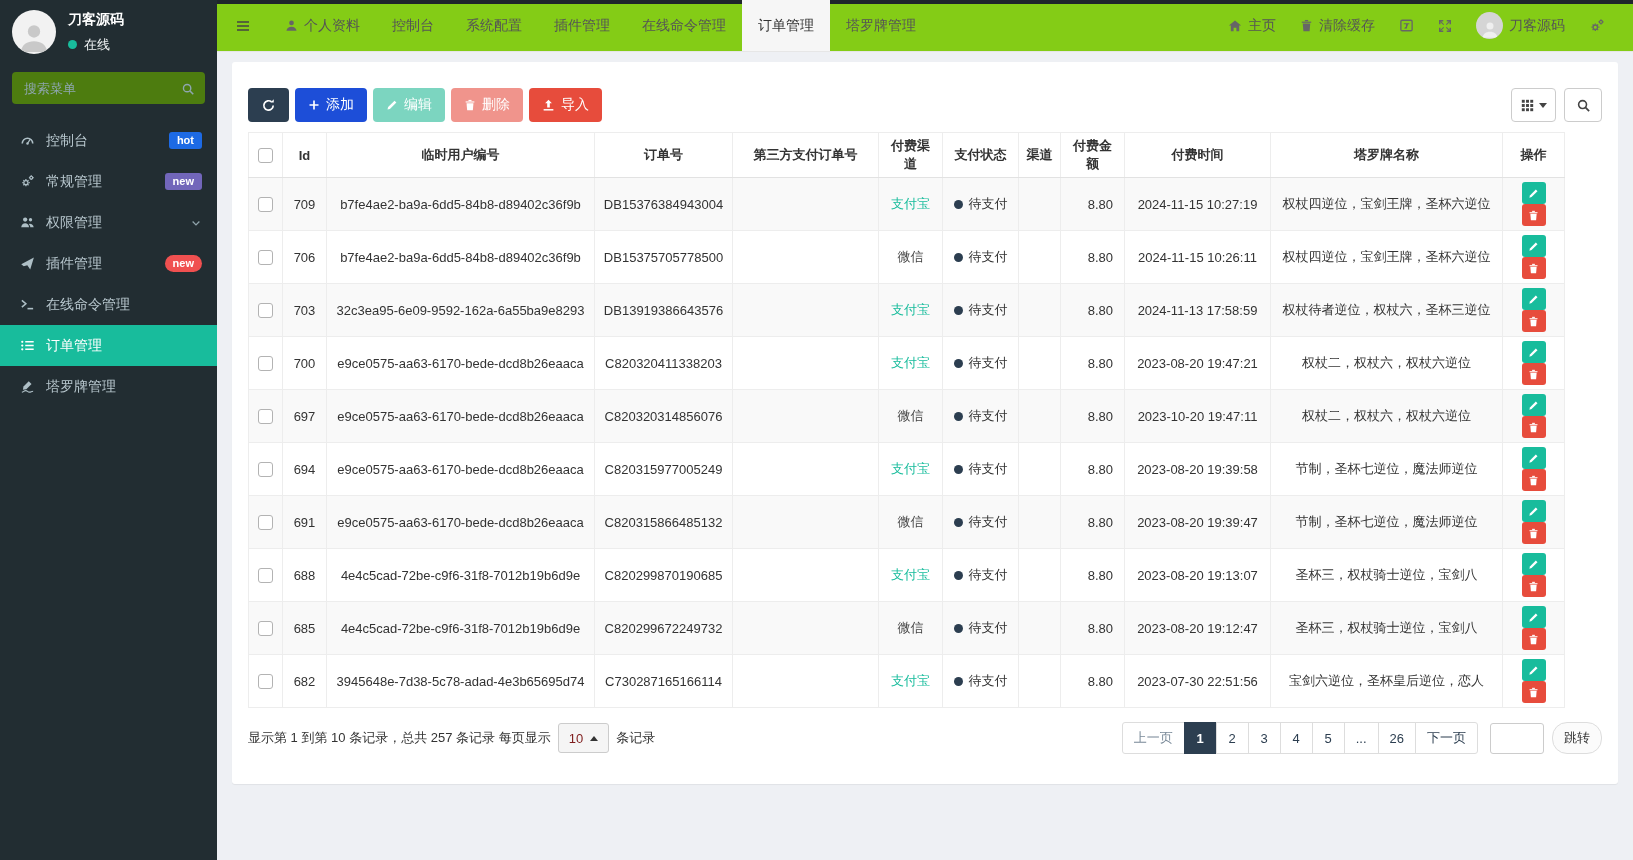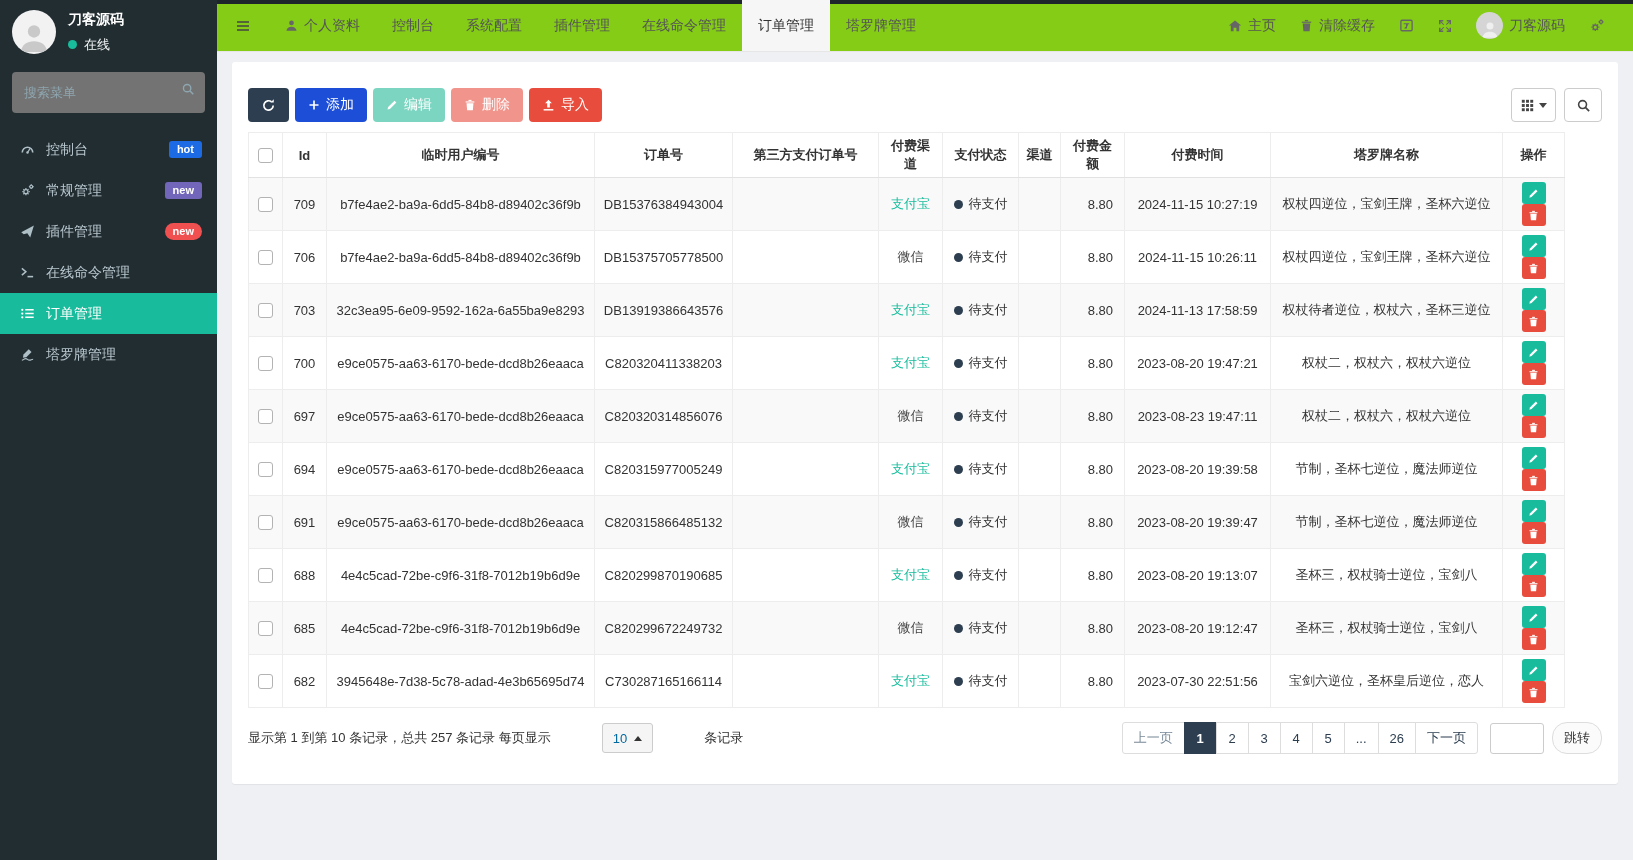--- a/index.html
+++ b/index.html
@@ -16,21 +16,21 @@
   .brand { height:54px; display:flex; align-items:center; padding:0 15px; background:#1e282c;
            color:#fff; font-size:18px; font-weight:bold; white-space:nowrap; }
   .user-panel { display:flex; align-items:center; padding:10px 12px 12px; }
   .user-avatar { width:44px; height:44px; border-radius:50%; background:#f2f2f2; overflow:hidden;
                  display:flex; align-items:flex-end; justify-content:center; }
   .user-info { margin-left:12px; }
   .user-name { color:#fff; font-weight:bold; font-size:14px; margin-bottom:7px; }
   .user-status { font-size:13px; color:#f3f6f7; display:flex; align-items:center; }
   .status-dot { width:9px; height:9px; border-radius:50%; background:#18bc9c; margin-right:7px; }
   .side-search { margin:6px 12px 16px; position:relative; }
-  .side-search input { width:100%; height:41px; background:#737373; border:none; border-radius:4px;
+  .side-search input { width:100%; height:32px; background:#4d7c0f; border:none; border-radius:4px;
                        color:#e4ecef; font-size:13px; padding:0 32px 0 12px; outline:none; }
   .side-search input::placeholder { color:#8ea6af; }
   .side-search .icon { position:absolute; right:10px; top:10px; color:#8ea6af; }
   .side-menu { list-style:none; margin-top:4px; }
   .side-item { display:flex; align-items:center; height:41px; padding:0 15px; font-size:14px;
                color:#b8c7ce; cursor:pointer; }
   .side-item .side-icon { width:24px; margin-right:7px; color:#aebfc6; }
   .side-item.active { background:#18bc9c; color:#fff; }
   .side-item.active .side-icon { color:#fff; }
   .badge { margin-left:auto; font-size:11px; font-weight:bold; color:#fff; padding:3px 8px;
@@ -107,24 +107,24 @@
   input[type="checkbox"] { width:15px; height:15px; appearance:none; -webkit-appearance:none;
         border:1px solid #b3b3b3; border-radius:3px; background:#fff; cursor:pointer;
         vertical-align:middle; }
   .op-btn { width:24px; height:22px; border:none; border-radius:3px; color:#fff;
             display:inline-flex; align-items:center; justify-content:center; cursor:pointer;
             margin:0 2px; }
   .op-edit { background:#18bc9c; } .op-del { background:#e74c3c; }
 
   
   .table-footer { display:flex; align-items:center; margin-top:14px; font-size:13px; color:#333; }
-  .summary { display:flex; align-items:center;gap:44px; }
+  .summary { display:flex; align-items:center; }
   .page-size-btn { display:inline-flex; align-items:center; gap:7px; border:1px solid #ccc;
                    background:#f5f5f5; border-radius:3px; height:30px; padding:0 10px;
-                   margin:0 7px; cursor:pointer; font-size:13px; color:#0369a1; }
+                   margin:0 7px; cursor:pointer; font-size:13px; color:#7f1d1d; }
   .pagination { margin-left:auto; display:flex; align-items:center; list-style:none; }
   .page-item { min-width:33px; height:32px; display:flex; align-items:center; justify-content:center;
                border:1px solid #ddd; margin-left:-1px; color:#2c3e50; cursor:pointer;
                padding:0 11px; background:#fff; }
   .page-item.prev { border-radius:3px 0 0 3px; color:#7a8a99; }
   .page-item.next { border-radius:0 3px 3px 0; }
   .page-item.active { background:#2c3e50; border-color:#2c3e50; color:#fff; font-weight:bold; }
   .jump-input { width:54px; height:31px; border:1px solid #ccc; border-radius:3px; margin-left:12px;
                 outline:none; padding:0 6px; font-size:13px; }
   .jump-btn { height:32px; border:1px solid #ddd; background:#fbfbfb; border-radius:15px;
@@ -177,20 +177,36 @@
         <span class="icon side-icon">
           <svg width="15" height="15" viewBox="0 0 16 16" fill="none" stroke="currentColor" stroke-width="1.3">
             <circle cx="6.3" cy="9.2" r="2.2"></circle>
             <path d="M6.3 5.4v1.2M6.3 11.8v1.2M2.5 9.2h1.2M9.2 9.2h1.2M3.6 6.5l.9.9M8.2 11.1l.9.9M9.1 6.5l-.9.9M4.5 11.1l-.9.9"></path>
             <circle cx="12" cy="3.9" r="1.5"></circle>
             <path d="M12 1.4v.9M12 5.5v.9M9.5 3.9h.9M13.6 3.9h.9"></path>
           </svg>
         </span>
         <span>常规管理</span>
         <span class="badge badge-purple">new</span>
+      </li>
+      <li class="side-item">
+        <span class="icon side-icon">
+          <svg width="15" height="15" viewBox="0 0 16 16" fill="currentColor">
+            <circle cx="5.5" cy="4.9" r="2.3"></circle>
+            <path d="M1.3 13c.3-2.7 2.1-4.1 4.2-4.1S9.4 10.3 9.7 13z"></path>
+            <circle cx="11.2" cy="5.1" r="1.8"></circle>
+            <path d="M10.4 9.3c2.2.1 3.9 1.4 4.2 3.7h-3.6c-.1-1.5-.7-2.7-1.7-3.5z"></path>
+          </svg>
+        </span>
+        <span>权限管理</span>
+        <span class="icon chev">
+          <svg width="12" height="12" viewBox="0 0 16 16" fill="none" stroke="currentColor" stroke-width="1.7">
+            <path d="M3.5 6l4.5 4.5L12.5 6"></path>
+          </svg>
+        </span>
       </li>
       <li class="side-item">
         <span class="icon side-icon">
           <svg width="15" height="15" viewBox="0 0 16 16" fill="currentColor">
             <path d="M1.3 8.9L14.8 1.6 10.9 14.4 7.8 9.8 4 11z"></path>
           </svg>
         </span>
         <span>插件管理</span>
         <span class="badge badge-red-pill">new</span>
       </li>
@@ -544,21 +560,21 @@
             <tr>
           <td class="col-check"><input type="checkbox" style=""></td>
           <td class="col-id">697</td>
           <td class="col-uid">e9ce0575-aa63-6170-bede-dcd8b26eaaca</td>
           <td class="col-order">C820320314856076</td>
           <td class="col-third"></td>
           <td class="col-chan"><span style="color: rgb(68, 68, 68);">微信</span></td>
           <td class="col-status"><span class="pay-dot"></span><span>待支付</span></td>
           <td class="col-qd"></td>
           <td class="col-amt">8.80</td>
-          <td class="col-time">2023-08-23 19:47:11</td>
+          <td class="col-time">2023-10-20 19:47:11</td>
           <td class="col-tarot">权杖二，权杖六，权杖六逆位</td>
           <td class="col-op">
             <button class="op-btn op-edit">
               <span class="icon">
                 <svg width="11" height="11" viewBox="0 0 16 16" fill="currentColor">
                       <path d="M2 14l.8-3.2 8.6-8.6 2.4 2.4-8.6 8.6z"></path>
                     </svg>
               </span>
             </button>
             <button class="op-btn op-del">

